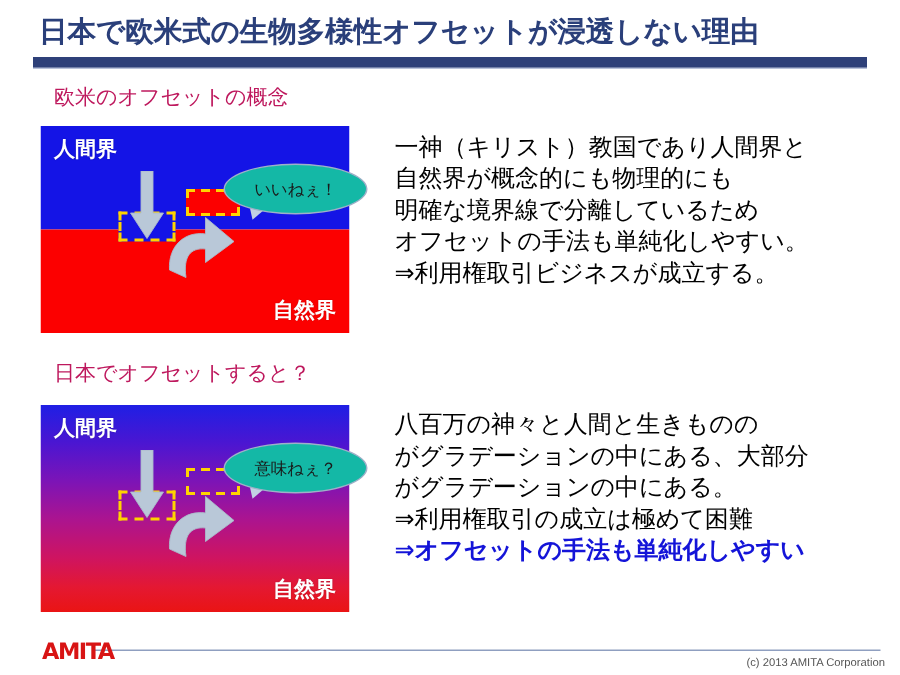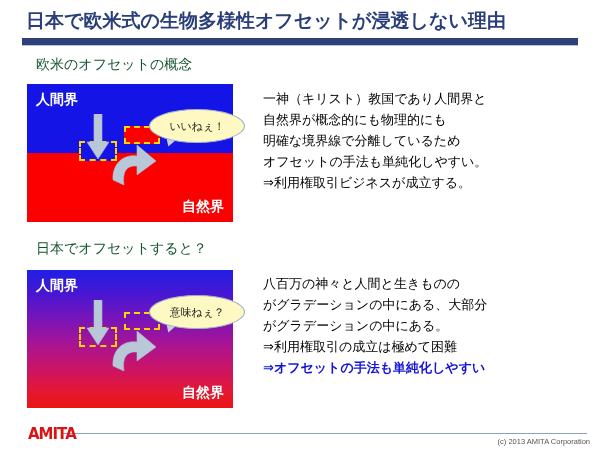--- a/index.html
+++ b/index.html
@@ -42,21 +42,21 @@
     height: 7px;
     background: #2e4079;
     border-bottom: 1px solid #b9c2da;
   }
 
   
   .section-heading {
     position: absolute;
     font-size: 14px;
     font-weight: normal;
-    color: #14532d;
+    color: #be185d;
     white-space: nowrap;
   }
   #heading-1 { left: 36px; top: 56px; }
   #heading-2 { left: 36px; top: 240px; }
 
   
   .diagram {
     position: absolute;
     width: 206px;
     height: 138px;
@@ -150,21 +150,21 @@
   .bubble {
     position: absolute;
     left: 122px;
     top: 25px;
     width: 96px;
     height: 34px;
   }
   .bubble-body {
     position: absolute;
     inset: 0;
-    background: #fef9c3;
+    background: #14b8a6;
     border: 1px solid #9fb0c8;
     border-radius: 50% / 50%;
     display: flex;
     align-items: center;
     justify-content: center;
   }
   .bubble-text {
     font-size: 11px;
     color: #1a1a1a;
     white-space: nowrap;
@@ -178,21 +178,21 @@
     height: 0;
     border-left: 7px solid transparent;
     border-right: 10px solid transparent;
     border-top: 14px solid #c3d0e3;
     transform: rotate(14deg);
   }
 
   
   .body-text {
     position: absolute;
-    font-size: 13px;
+    font-size: 16px;
     line-height: 21px;
     color: #000000;
     white-space: nowrap;
   }
   #body-1 { left: 263px; top: 88px; }
   #body-2 { left: 263px; top: 273px; }
   .body-text .line { display: block; }
   .line-emph {
     color: #1414d8;
     font-weight: bold;

